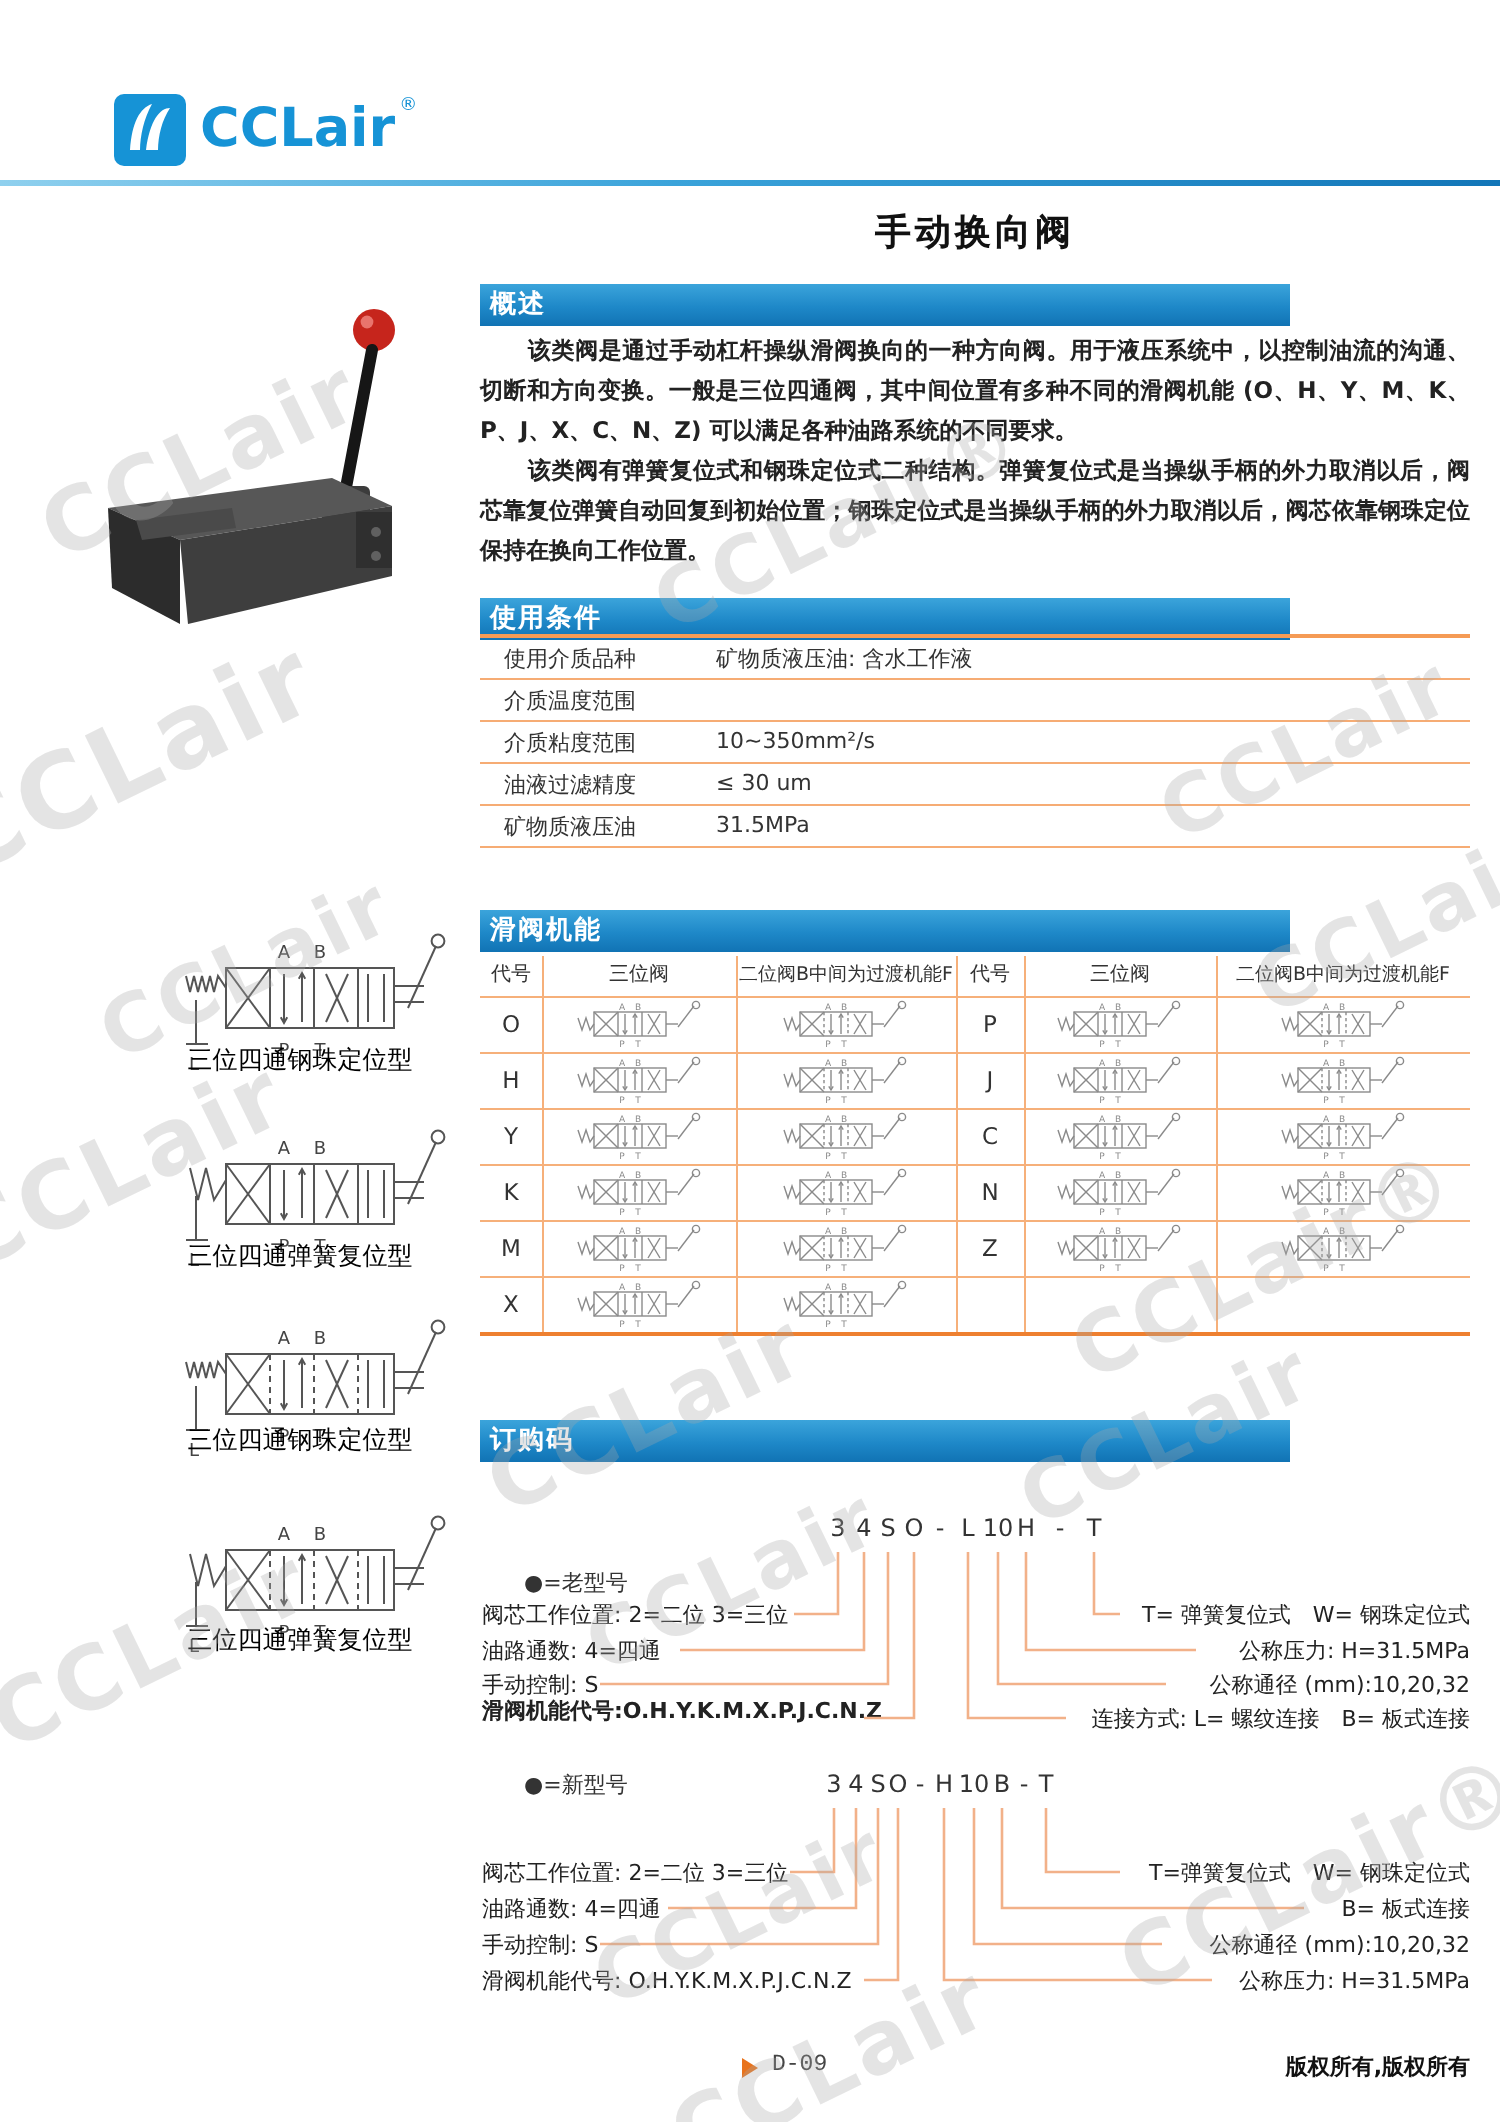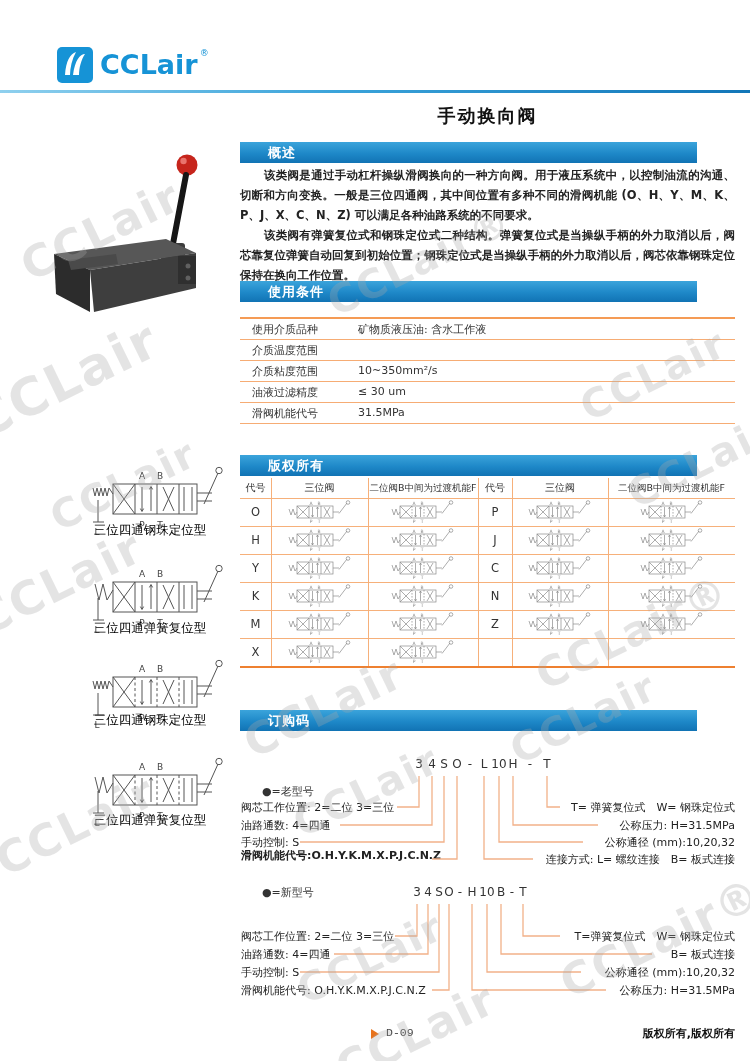--- a/index.html
+++ b/index.html
@@ -8,23 +8,23 @@
   
   .logo{position:absolute;left:56px;top:46px;display:flex;align-items:flex-start;}
   .logo-text{font-size:27px;font-weight:bold;color:#1693d6;letter-spacing:0px;line-height:38px;margin-left:6px;}
   .logo-reg{font-size:9px;color:#1693d6;margin-left:2px;margin-top:2px;}
   .tagline{position:absolute;right:15px;top:56px;font-size:15px;font-weight:bold;color:#f07d00;}
   .header-line{position:absolute;left:0;top:90px;width:750px;height:3px;
     background:linear-gradient(90deg,#8fd0ee 0%,#3aa3da 45%,#1276b8 100%);}
   .page-title{position:absolute;left:240px;top:104px;width:495px;text-align:center;
     font-size:18px;font-weight:bold;color:#111;letter-spacing:2px;}
   
-  .sec-bar{position:absolute;left:240px;width:457px;height:21px;
+  .sec-bar{position:absolute;left:240px;width:405px;height:21px;
     background:linear-gradient(180deg,#3ba4db 0%,#1e88c8 55%,#1173b4 100%);
-    color:#fff;font-size:13px;font-weight:bold;line-height:21px;padding-left:28px;
+    color:#fff;font-size:13px;font-weight:bold;line-height:21px;padding-left:5px;
     box-sizing:border-box;letter-spacing:1px;}
   
   .overview-text{position:absolute;left:240px;top:166px;width:495px;font-weight:bold;}
   .overview-text p{margin:0 0 1px 0;font-size:11.5px;line-height:19.8px;text-indent:24px;
     text-align:justify;color:#222;}
   
   #cond-table{position:absolute;left:240px;top:317px;width:495px;border-top:2px solid #f59b55;}
   .cond-row{position:relative;height:20px;border-bottom:1px solid #f6ac74;font-size:11px;color:#333;}
   .cond-label{position:absolute;left:12px;top:3px;}
   .cond-value{position:absolute;left:118px;top:3px;}
@@ -220,44 +220,44 @@
   </svg></div>
       <div class="diag-cap" style="top: 812px;">三位四通弹簧复位型</div>
     </div>
 
   <div class="sec-bar" style="top:142px">概述</div>
   <div class="overview-text">
     <p>该类阀是通过手动杠杆操纵滑阀换向的一种方向阀。用于液压系统中，以控制油流的沟通、切断和方向变换。一般是三位四通阀，其中间位置有多种不同的滑阀机能 (O、H、Y、M、K、P、J、X、C、N、Z) 可以满足各种油路系统的不同要求。</p>
     <p>该类阀有弹簧复位式和钢珠定位式二种结构。弹簧复位式是当操纵手柄的外力取消以后，阀芯靠复位弹簧自动回复到初始位置；钢珠定位式是当操纵手柄的外力取消以后，阀芯依靠钢珠定位保持在换向工作位置。</p>
   </div>
 
-  <div class="sec-bar" style="top:281px">使用条件</div>
+  <div class="sec-bar" style="top:299px">使用条件</div>
   <div id="cond-table">
       <div class="cond-row">
         <span class="cond-label">使用介质品种</span>
         <span class="cond-value">矿物质液压油:  含水工作液</span>
       </div>
       <div class="cond-row">
         <span class="cond-label">介质温度范围</span>
       </div>
       <div class="cond-row">
         <span class="cond-label">介质粘度范围</span>
         <span class="cond-value">10~350mm²/s</span>
       </div>
       <div class="cond-row">
         <span class="cond-label">油液过滤精度</span>
         <span class="cond-value">≤ 30 um</span>
       </div>
       <div class="cond-row">
-        <span class="cond-label">滑阀机能代号</span>
+        <span class="cond-label">矿物质液压油</span>
         <span class="cond-value">31.5MPa</span>
       </div>
     </div>
 
-  <div class="sec-bar" style="top:455px">版权所有</div>
+  <div class="sec-bar" style="top:455px">滑阀机能</div>
   <div id="spool-table">
       <div class="grid-v" style="left: 31px;"></div>
       <div class="grid-v" style="left: 128px;"></div>
       <div class="grid-v" style="left: 238px;"></div>
       <div class="grid-v" style="left: 272px;"></div>
       <div class="grid-v" style="left: 368px;"></div>
       <div class="grid-h" style="top: 20px;"></div>
       <div class="grid-h" style="top: 48px;"></div>
       <div class="grid-h" style="top: 76px;"></div>
       <div class="grid-h" style="top: 104px;"></div>

